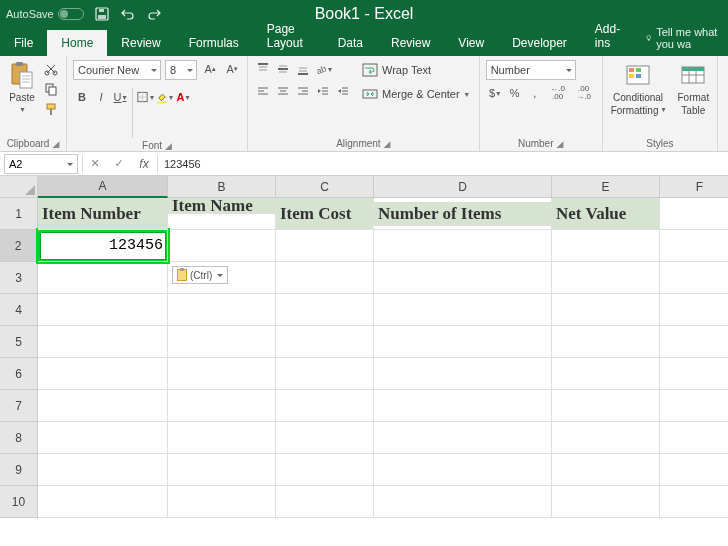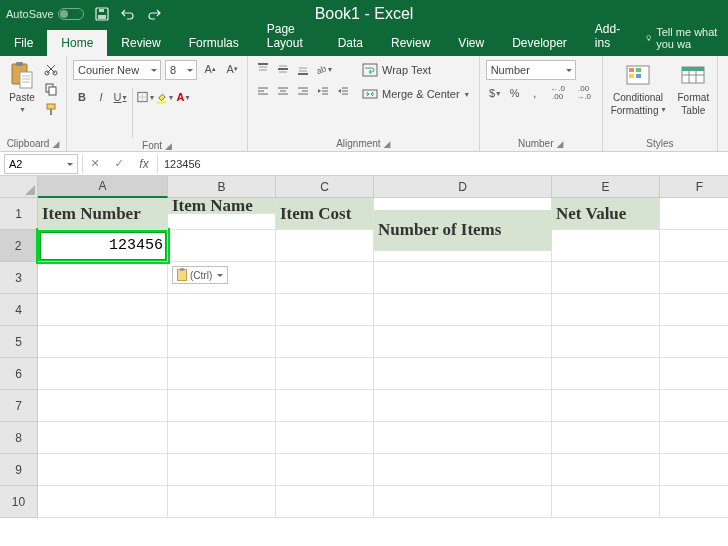--- a/index.html
+++ b/index.html
@@ -486,21 +486,21 @@
       <div class="cell" style="left: 622px; top: 256px; width: 80px; height: 32px;"></div>
       <div class="cell" style="left: 0px; top: 288px; width: 130px; height: 32px;"></div>
       <div class="cell" style="left: 130px; top: 288px; width: 108px; height: 32px;"></div>
       <div class="cell" style="left: 238px; top: 288px; width: 98px; height: 32px;"></div>
       <div class="cell" style="left: 336px; top: 288px; width: 178px; height: 32px;"></div>
       <div class="cell" style="left: 514px; top: 288px; width: 108px; height: 32px;"></div>
       <div class="cell" style="left: 622px; top: 288px; width: 80px; height: 32px;"></div>
       <div class="cell hdr-cell" style="left: 0px; top: 0px; width: 130px; height: 32px; overflow: visible; z-index: 2;">Item Number</div>
       <div class="cell hdr-cell" style="left: 130px; top: 0px; width: 108px; height: 16px; overflow: visible; z-index: 2;">Item Name</div>
       <div class="cell hdr-cell" style="left: 238px; top: 0px; width: 98px; height: 32px; overflow: visible; z-index: 2;">Item Cost</div>
-      <div class="cell hdr-cell" style="left: 336px; top: 12px; width: 178px; height: 41px; overflow: visible; z-index: 2;">Number of Items</div>
+      <div class="cell hdr-cell" style="left: 336px; top: 4px; width: 178px; height: 24px; overflow: visible; z-index: 2;">Number of Items</div>
       <div class="cell hdr-cell" style="left: 514px; top: 0px; width: 108px; height: 32px; overflow: visible; z-index: 2;">Net Value</div>
       <div class="cell hdr-cell" style="left: 622px; top: 0px; width: 80px; height: 32px; background: rgb(255, 255, 255);"></div>
       <div class="cell data-cell" style="left: 0px; top: 32px; width: 130px; height: 32px; z-index: 3;">123456</div>
     </div>
 <div class="highlight" style="left: 36px; top: 52px; width: 134px; height: 36px;"></div>
     <div class="paste-tag" style="left: 172px; top: 90px;">
       <span class="clip-ico"></span>
       <span>(Ctrl)</span>
     </div>
   </div>

